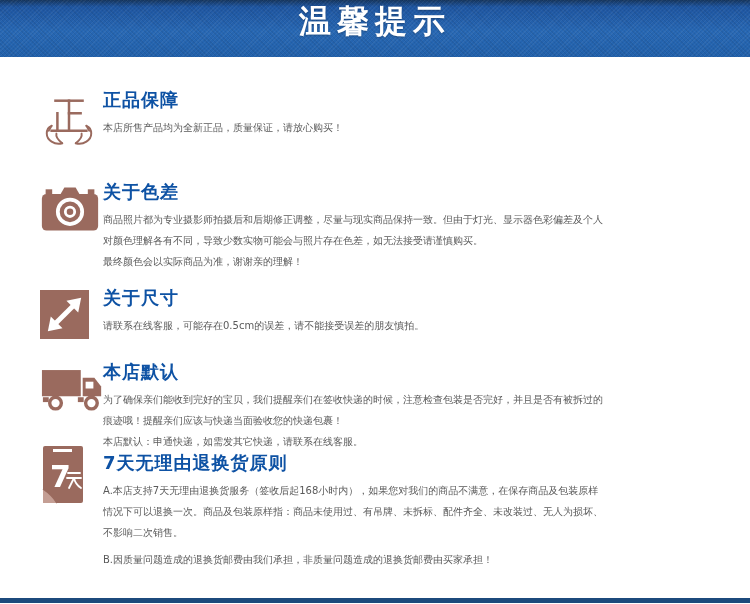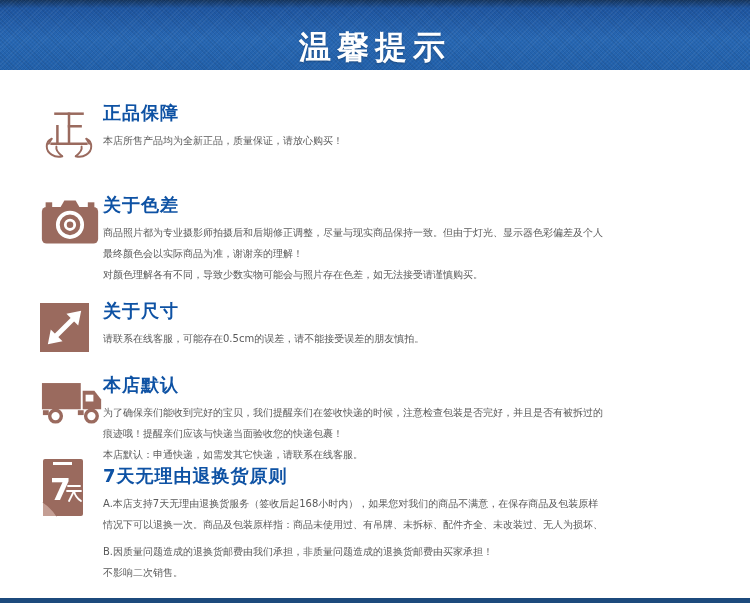--- a/index.html
+++ b/index.html
@@ -1,26 +1,26 @@
 <!DOCTYPE html>
 <html><head>
 <meta charset="utf-8">
 <style>
   html,body{margin:0;padding:0;background:#ffffff;}
   body{font-family:"DejaVu Sans","Liberation Sans",sans-serif;}
   .page{position:relative;width:750px;height:604px;background:#ffffff;overflow:hidden;}
 
   
   .banner{
-    position:relative;height:70px;width:100%;
+    position:relative;height:57px;width:100%;
     background:
       repeating-linear-gradient(135deg, rgba(255,255,255,0.05) 0 1px, rgba(0,0,0,0) 1px 3px),
       repeating-linear-gradient(45deg, rgba(0,0,0,0.07) 0 1px, rgba(0,0,0,0) 1px 3px),
       linear-gradient(180deg,#16365f 0%,#1e55a0 12%,#2767b3 55%,#2160aa 100%);
-    display:flex;align-items:flex-end;justify-content:center;
+    display:flex;align-items:flex-start;justify-content:center;
   }
   .banner h1{
     margin:0;color:#ffffff;font-size:32px;font-weight:bold;
     letter-spacing:6px;text-shadow:0 1px 2px rgba(0,0,0,0.25);
   }
 
   
   main{display:block;}
   .tip{display:flex;align-items:flex-start;}
   .icon-col{width:103px;flex:0 0 103px;box-sizing:border-box;padding-left:40px;}
@@ -91,22 +91,22 @@
           <rect x="51" y="5" width="7" height="5" fill="#9a6a5e"></rect>
           <path d="M22 10 L26 3 H38 L42 10 Z" fill="#9a6a5e"></path>
           <rect x="2" y="10" width="60" height="39" rx="5" fill="#9a6a5e"></rect>
           <circle cx="32" cy="29" r="13" fill="none" stroke="#ffffff" stroke-width="4"></circle>
           <circle cx="32" cy="29" r="5" fill="none" stroke="#ffffff" stroke-width="3"></circle>
         </svg>
       </div>
       <div class="text-col">
         <h2 class="tip-title">关于色差</h2>
         <div class="tip-line">商品照片都为专业摄影师拍摄后和后期修正调整，尽量与现实商品保持一致。但由于灯光、显示器色彩偏差及个人</div>
+        <div class="tip-line">对颜色理解各有不同，导致少数实物可能会与照片存在色差，如无法接受请谨慎购买。</div>
         <div class="tip-line">最终颜色会以实际商品为准，谢谢亲的理解！</div>
-        <div class="tip-line">对颜色理解各有不同，导致少数实物可能会与照片存在色差，如无法接受请谨慎购买。</div>
       </div>
     </section>
 
     <section class="tip mt-s3">
       <div class="icon-col">
         <svg width="49" height="49" viewBox="0 0 50 50">
           <rect x="0" y="0" width="50" height="50" fill="#9a6a5e"></rect>
           <line x1="16" y1="34" x2="34" y2="16" stroke="#ffffff" stroke-width="5"></line>
           <polygon points="42,8 27,11 39,23" fill="#ffffff"></polygon>
           <polygon points="8,42 23,39 11,27" fill="#ffffff"></polygon>
@@ -152,21 +152,21 @@
           </g>
           <polygon points="3,60 3,46 17,60" fill="#ffffff"></polygon>
           <path d="M3 46 Q12 52 17 60 L3 60 Z" fill="#c49e94"></path>
           <path d="M3 46 Q12 52 17 60" stroke="#9a6a5e" stroke-width="1.5" fill="none"></path>
         </svg>
       </div>
       <div class="text-col">
         <h2 class="tip-title">7天无理由退换货原则</h2>
         <div class="tip-line">A.本店支持7天无理由退换货服务（签收后起168小时内），如果您对我们的商品不满意，在保存商品及包装原样</div>
         <div class="tip-line">情况下可以退换一次。商品及包装原样指：商品未使用过、有吊牌、未拆标、配件齐全、未改装过、无人为损坏、</div>
+        <div class="tip-line">不影响二次销售。</div>
         <div class="tip-line tip-extra">B.因质量问题造成的退换货邮费由我们承担，非质量问题造成的退换货邮费由买家承担！</div>
-        <div class="tip-line">不影响二次销售。</div>
       </div>
     </section>
 
   </main>
 
   <footer class="bottom-bar"></footer>
 </div>
 
 </body></html>

